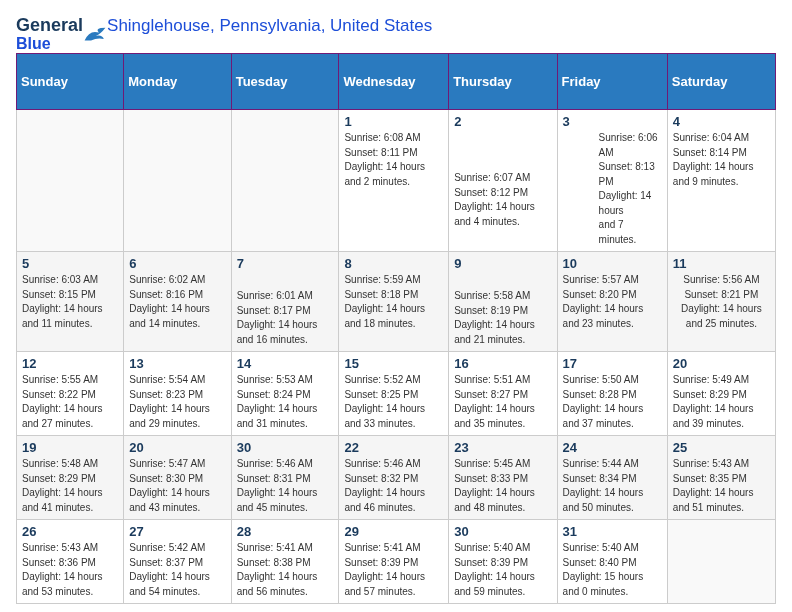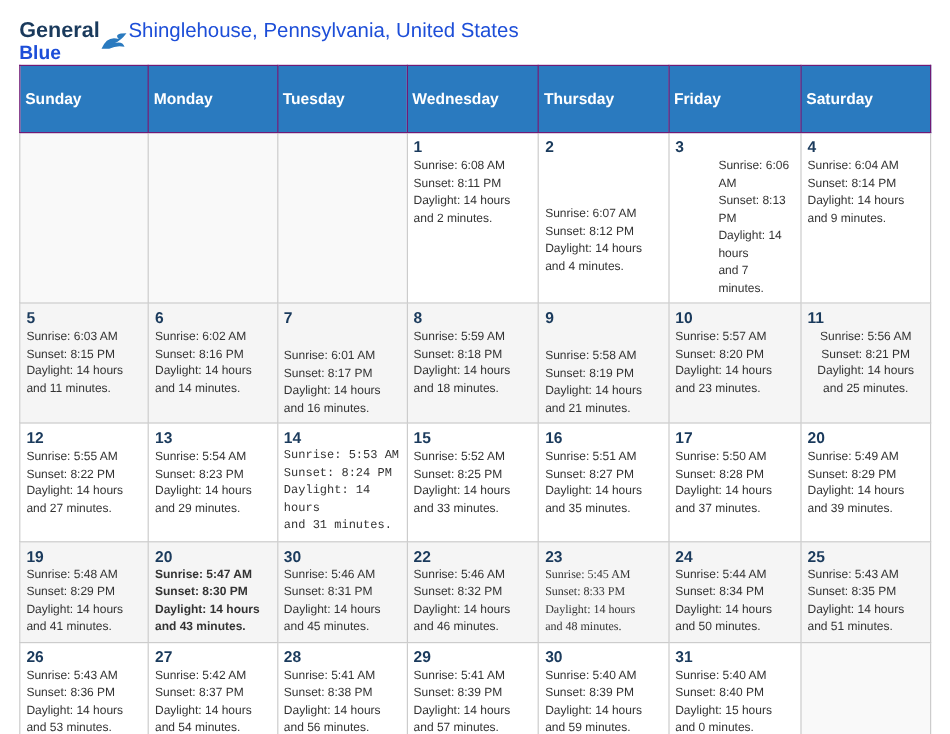--- a/index.html
+++ b/index.html
@@ -222,21 +222,21 @@
         </td>
         <td>
           <div class="day-num">13</div>
           <div class="day-info" style="white-space: pre-line;">Sunrise: 5:54 AM
 Sunset: 8:23 PM
 Daylight: 14 hours
 and 29 minutes.</div>
         </td>
         <td>
           <div class="day-num">14</div>
-          <div class="day-info" style="white-space: pre-line; font-family: Liberation Mono, monospace;">Sunrise: 5:53 AM
+          <div class="day-info" style="white-space: pre-line;">Sunrise: 5:53 AM
 Sunset: 8:24 PM
 Daylight: 14 hours
 and 31 minutes.</div>
         </td>
         <td>
           <div class="day-num">15</div>
           <div class="day-info" style="white-space: pre-line;">Sunrise: 5:52 AM
 Sunset: 8:25 PM
 Daylight: 14 hours
 and 33 minutes.</div>
@@ -266,42 +266,42 @@
       <tr>
         <td>
           <div class="day-num">19</div>
           <div class="day-info" style="white-space: pre-line;">Sunrise: 5:48 AM
 Sunset: 8:29 PM
 Daylight: 14 hours
 and 41 minutes.</div>
         </td>
         <td>
           <div class="day-num">20</div>
-          <div class="day-info" style="white-space: pre-line; font-weight: bold;">Sunrise: 5:47 AM
+          <div class="day-info" style="white-space: pre-line;">Sunrise: 5:47 AM
 Sunset: 8:30 PM
 Daylight: 14 hours
 and 43 minutes.</div>
         </td>
         <td>
           <div class="day-num">30</div>
           <div class="day-info" style="white-space: pre-line;">Sunrise: 5:46 AM
 Sunset: 8:31 PM
 Daylight: 14 hours
 and 45 minutes.</div>
         </td>
         <td>
           <div class="day-num">22</div>
           <div class="day-info" style="white-space: pre-line;">Sunrise: 5:46 AM
 Sunset: 8:32 PM
 Daylight: 14 hours
 and 46 minutes.</div>
         </td>
         <td>
           <div class="day-num">23</div>
-          <div class="day-info" style="white-space: pre-line; font-family: Liberation Serif, serif;">Sunrise: 5:45 AM
+          <div class="day-info" style="white-space: pre-line;">Sunrise: 5:45 AM
 Sunset: 8:33 PM
 Daylight: 14 hours
 and 48 minutes.</div>
         </td>
         <td>
           <div class="day-num">24</div>
           <div class="day-info" style="white-space: pre-line;">Sunrise: 5:44 AM
 Sunset: 8:34 PM
 Daylight: 14 hours
 and 50 minutes.</div>

